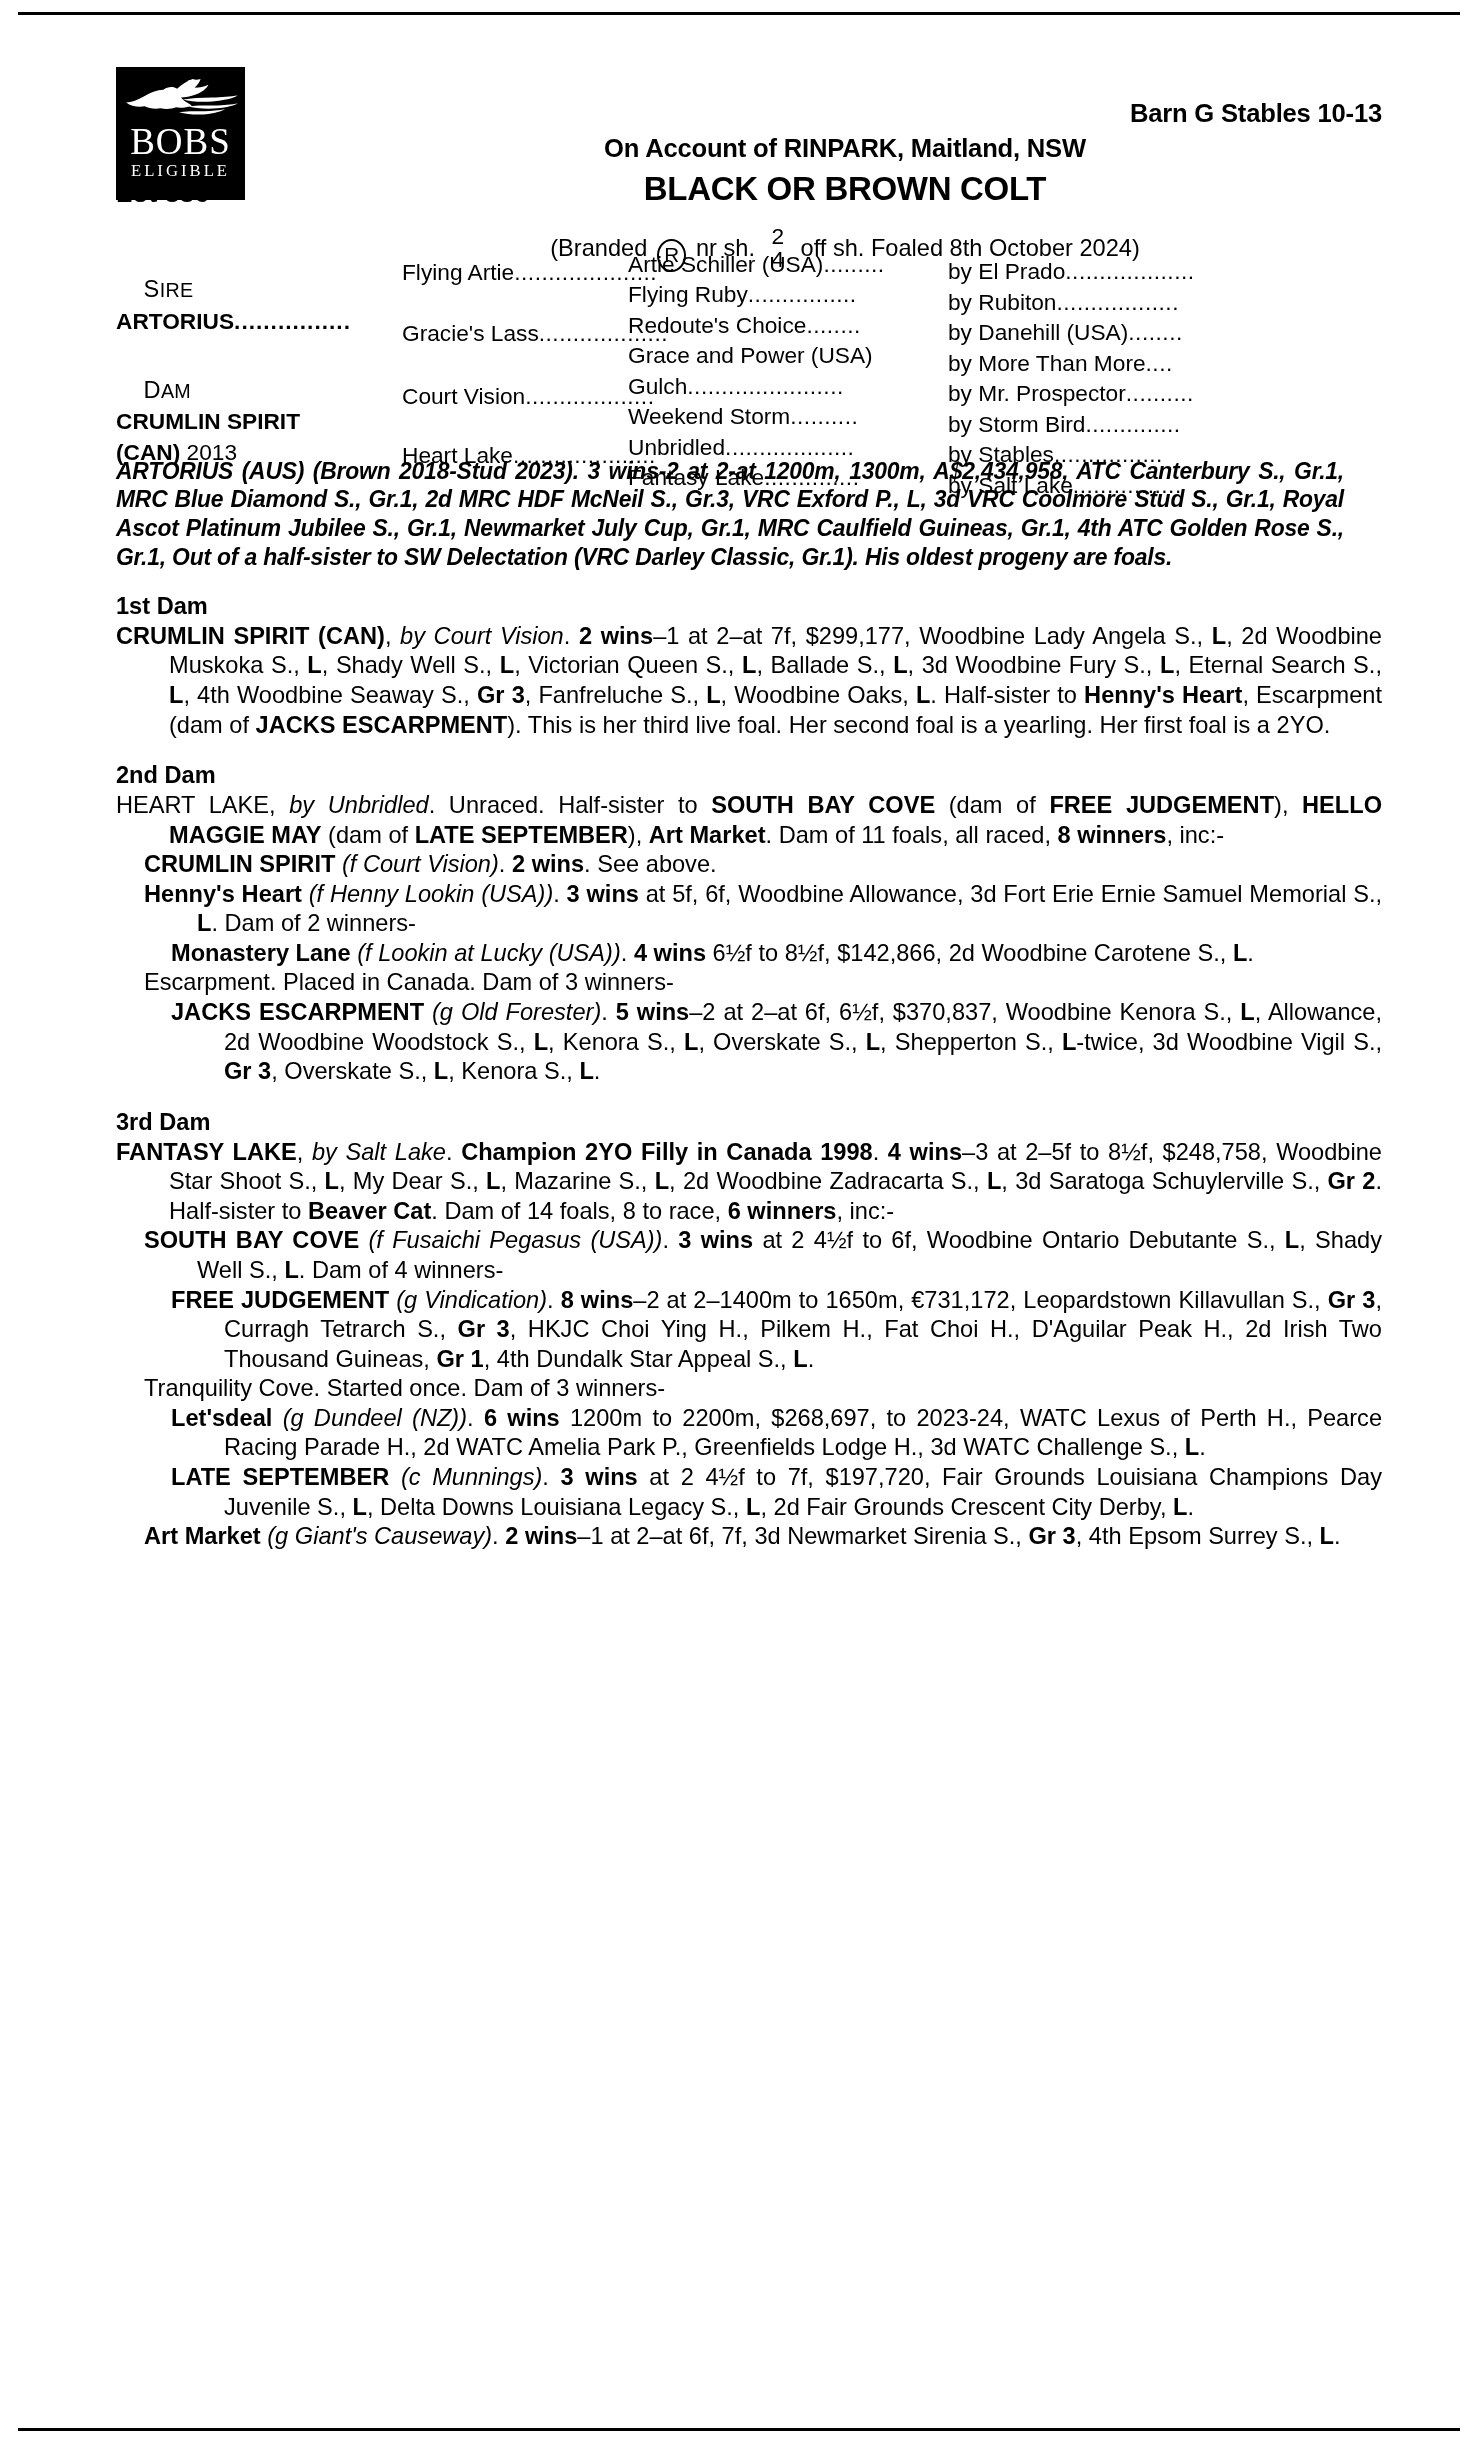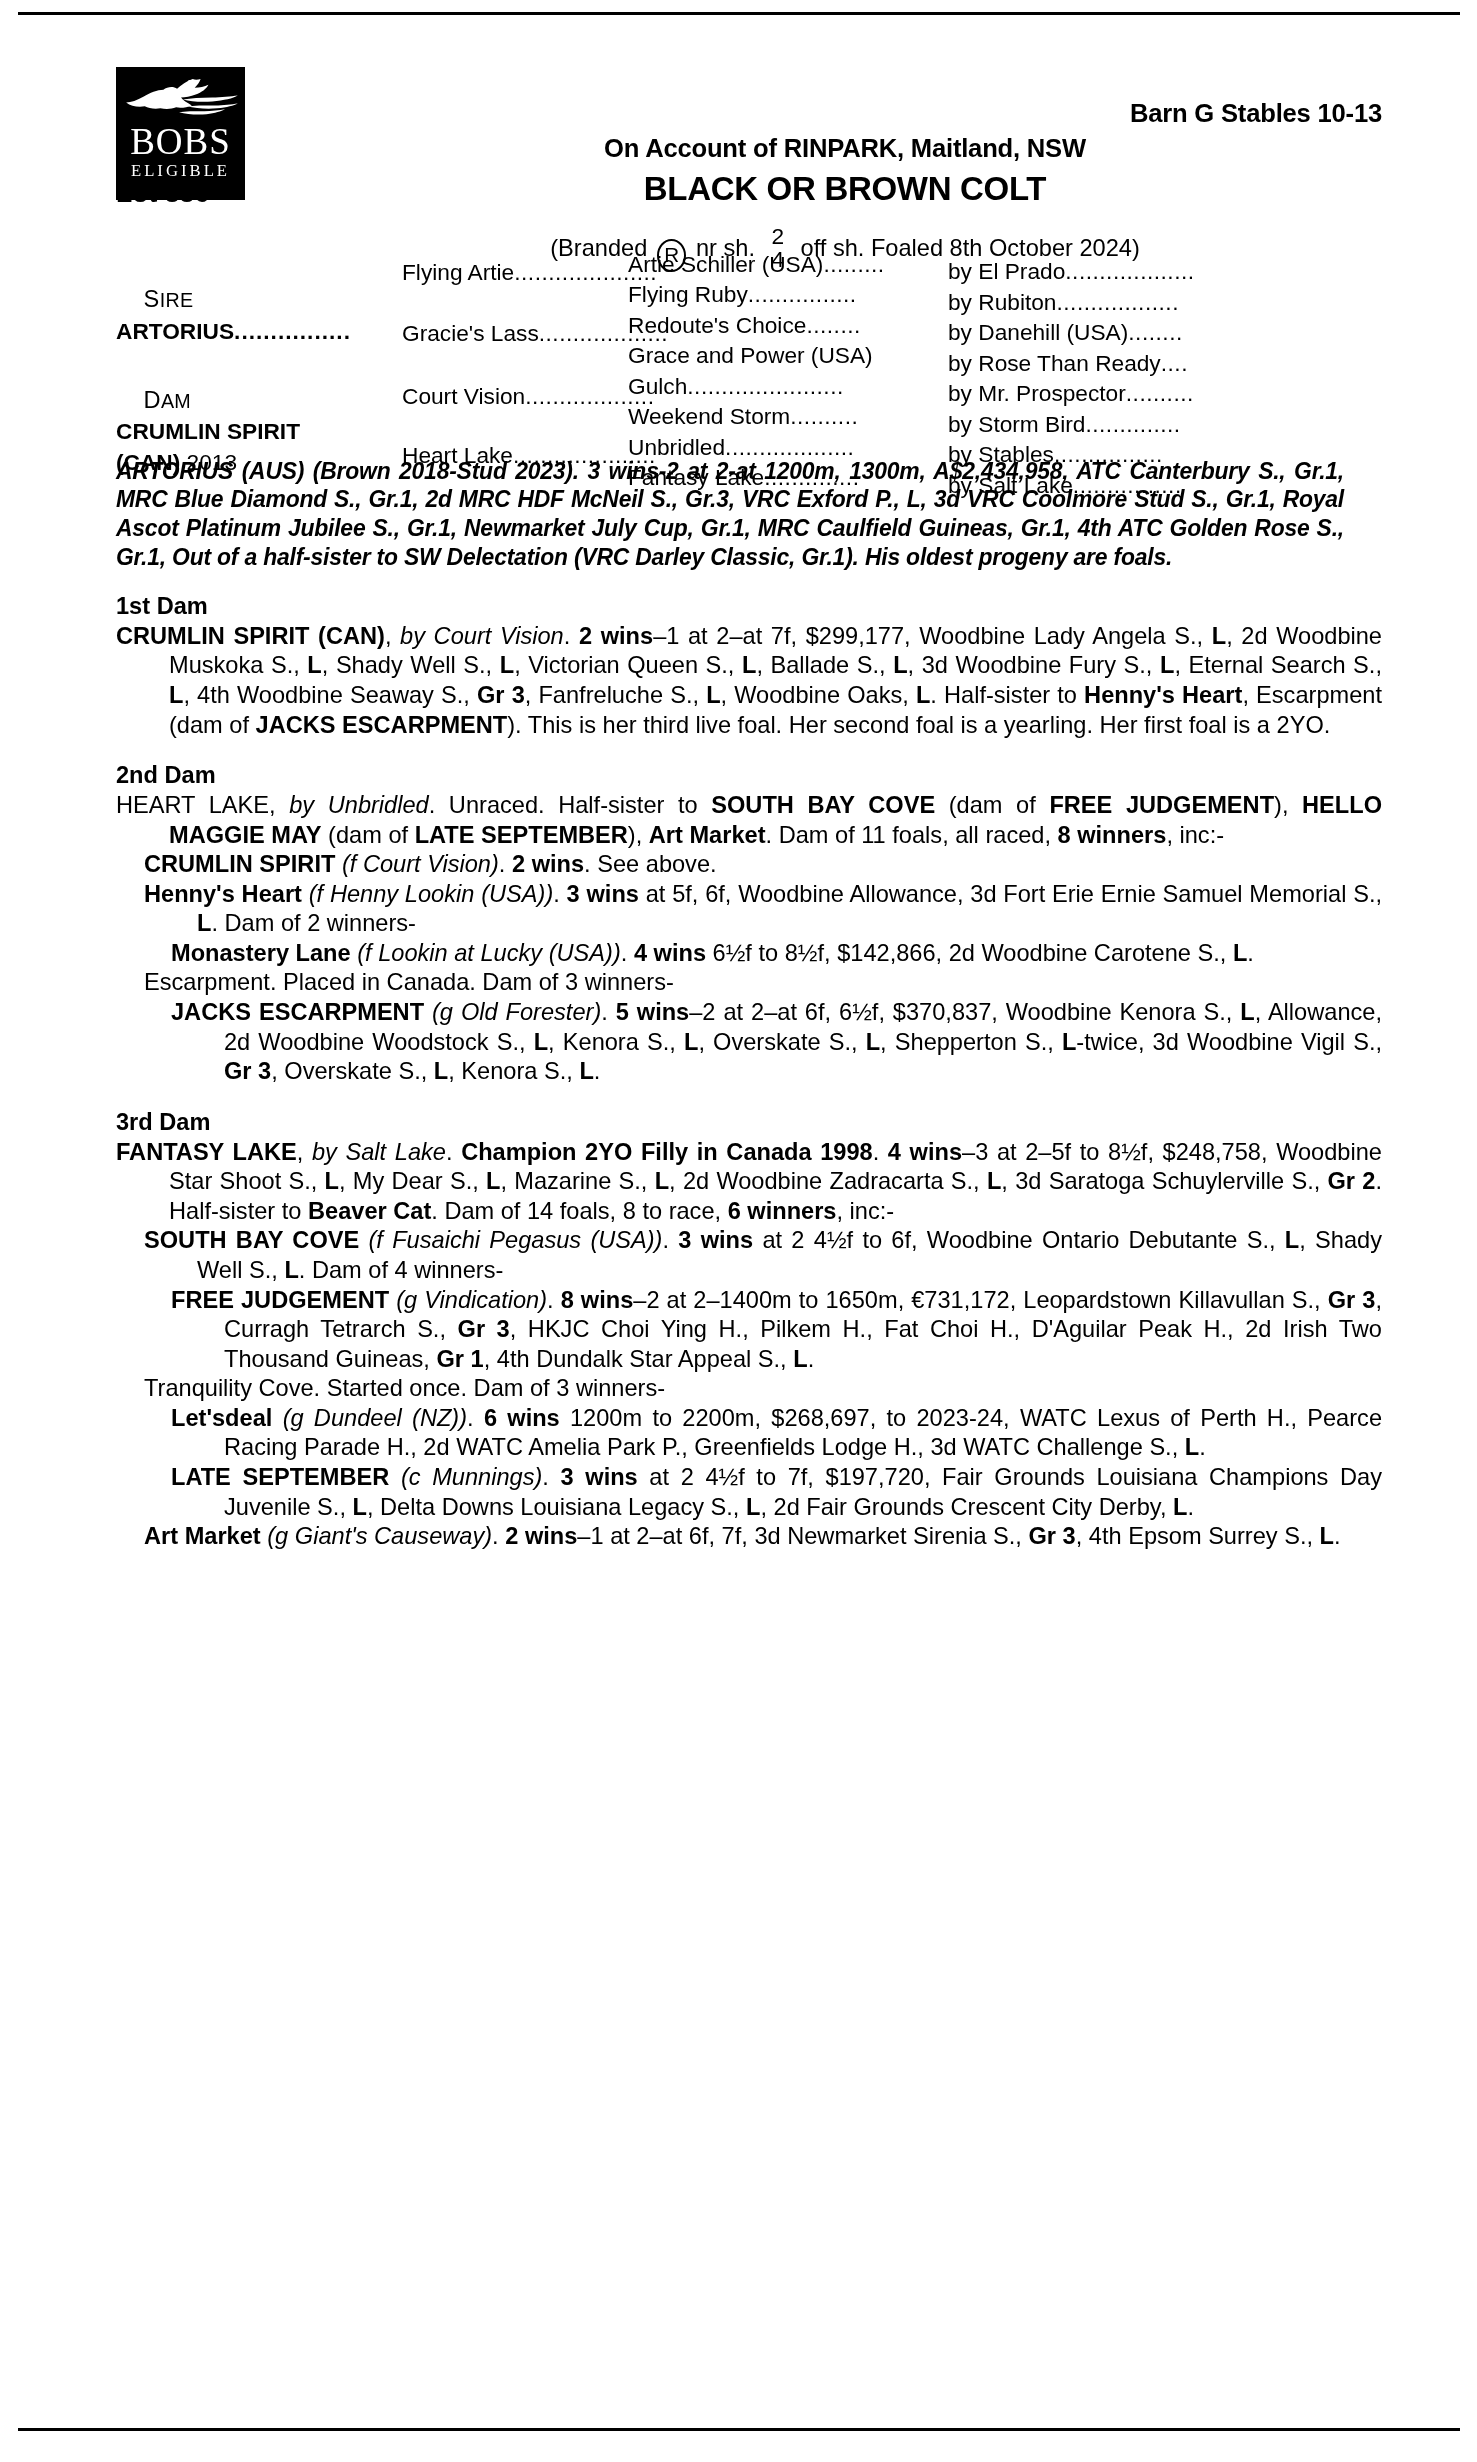--- a/index.html
+++ b/index.html
@@ -156,21 +156,20 @@
     top: 0;
     width: 286px;
   }
   .ped-sire-block { position: absolute; left: 0; top: 25.6px; width: 286px; }
   .ped-dam-block  { position: absolute; left: 0; top: 126px; width: 286px; }
   .ped-label {
     padding-left: 27.6px;
     font-size: 19.7px;
     font-variant: small-caps;
     letter-spacing: 0.3px;
-    margin-top: 10px;
   }
   .ped-label .cap { font-size: 23.6px; }
   .ped-name {
     font-weight: bold;
     font-size: 22.7px;
     white-space: nowrap;
   }
   .ped-name .dots { font-weight: bold; letter-spacing: 1px; }
   .ped-name .yr { font-weight: normal; }
 
@@ -324,21 +323,21 @@
         <div class="ped-row">
           <span class="gp"><span>Artie Schiller (USA)</span><span class="dots">.........</span></span><span class="ggp"><span>by El Prado</span><span class="dots">...................</span></span>
         </div>
         <div class="ped-row">
           <span class="gp"><span>Flying Ruby</span><span class="dots">................</span></span><span class="ggp"><span>by Rubiton</span><span class="dots">..................</span></span>
         </div>
         <div class="ped-row">
           <span class="gp"><span>Redoute's Choice</span><span class="dots">........</span></span><span class="ggp"><span>by Danehill (USA)</span><span class="dots">........</span></span>
         </div>
         <div class="ped-row">
-          <span class="gp"><span>Grace and Power (USA)</span><span class="dots"></span></span><span class="ggp"><span>by Rose Than Ready</span><span class="dots">....</span></span>
+          <span class="gp"><span>Grace and Power (USA)</span><span class="dots"></span></span><span class="ggp"><span>by More Than More</span><span class="dots">....</span></span>
         </div>
         <div class="ped-row">
           <span class="gp"><span>Gulch</span><span class="dots">.......................</span></span><span class="ggp"><span>by Mr. Prospector</span><span class="dots">..........</span></span>
         </div>
         <div class="ped-row">
           <span class="gp"><span>Weekend Storm</span><span class="dots">..........</span></span><span class="ggp"><span>by Storm Bird</span><span class="dots">..............</span></span>
         </div>
         <div class="ped-row">
           <span class="gp"><span>Unbridled</span><span class="dots">...................</span></span><span class="ggp"><span>by Stables</span><span class="dots">................</span></span>
         </div>

